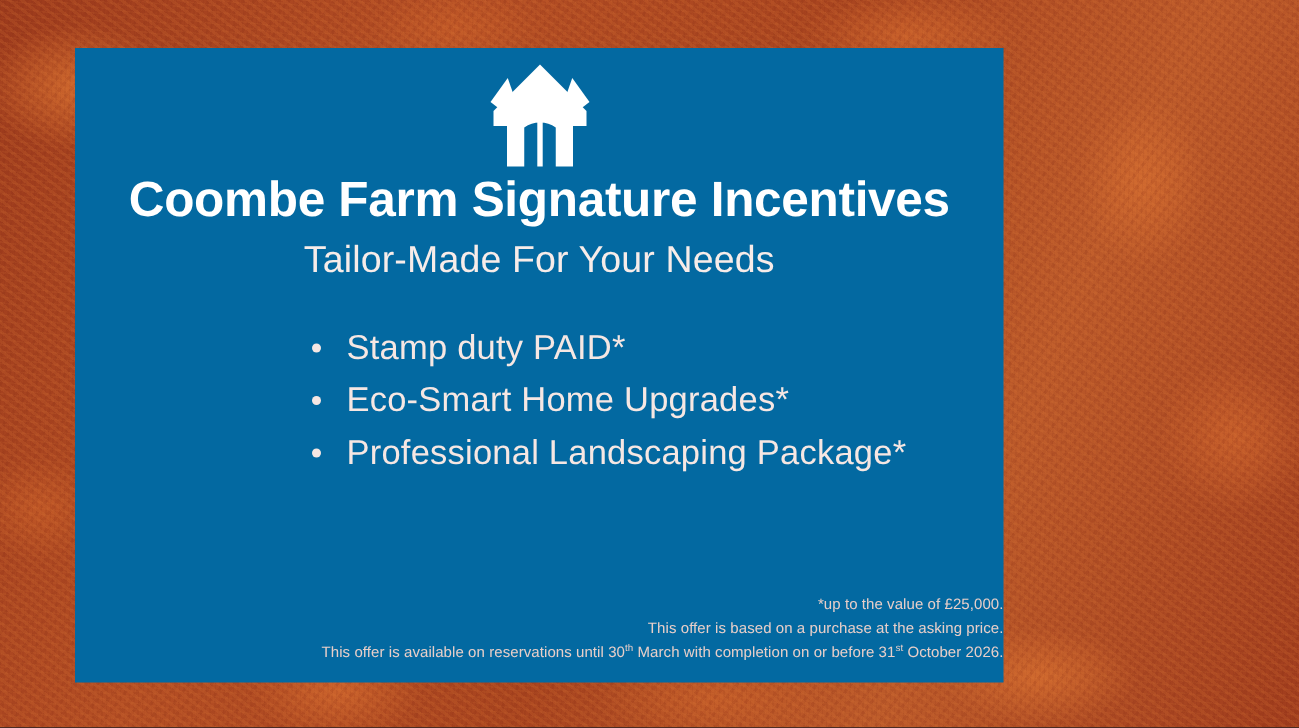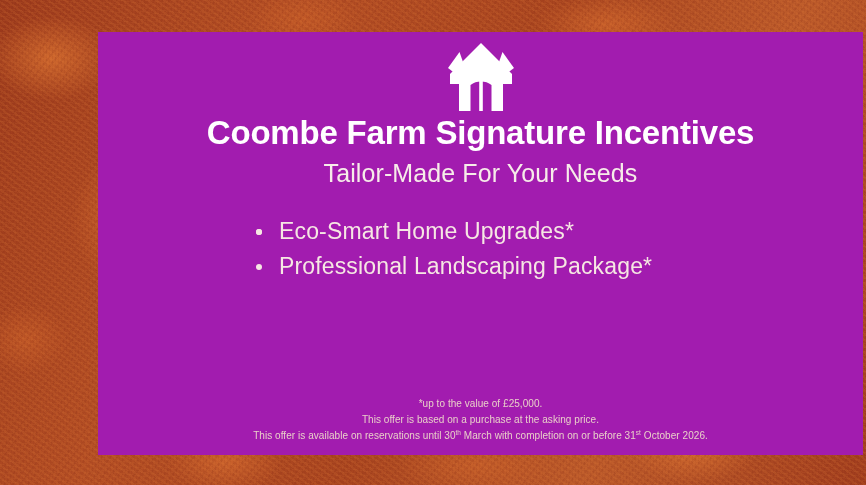--- a/index.html
+++ b/index.html
@@ -54,24 +54,23 @@
     position: absolute;
     inset: 0;
     background: radial-gradient(ellipse 130% 120% at 50% 50%, rgba(0,0,0,0) 55%, rgba(60,18,8,0.22) 100%);
   }
 
   
   #panel {
     position: absolute;
     left: 50px;
     top: 32px;
-    width: 765px;
+    width: 619px;
     height: 423px;
-    background: #a21caf;
-    margin-left: 48px;
+    background: #0369a1;
   }
 
   .panel-inner {
     position: absolute;
     inset: 0;
     display: flex;
     flex-direction: column;
     align-items: center;
   }
 
@@ -133,21 +132,21 @@
     border-radius: 50%;
     background: #f6e7e3;
   }
 
   
   #fineprint {
     position: absolute;
     left: 0;
     right: 0;
     bottom: 11px;
-    text-align: center;
+    text-align: right;
     color: #e9cfc9;
     font-size: 10px;
     line-height: 16px;
     letter-spacing: 0.05px;
   }
   #fineprint .fp-line { display: block; white-space: nowrap; }
   #fineprint sup {
     font-size: 6.5px;
     vertical-align: super;
     line-height: 0;
@@ -192,20 +191,21 @@
           </g>
         </svg>
       </div>
 
       <div id="title">Coombe Farm Signature Incentives</div>
       <div id="subtitle">Tailor-Made For Your Needs</div>
 
       <ul id="incentives">
         <li>
           <span class="bullet"></span>
+          <span>Stamp duty PAID*</span>
         </li>
         <li>
           <span class="bullet"></span>
           <span>Eco-Smart Home Upgrades*</span>
         </li>
         <li>
           <span class="bullet"></span>
           <span>Professional Landscaping Package*</span>
         </li>
       </ul>

